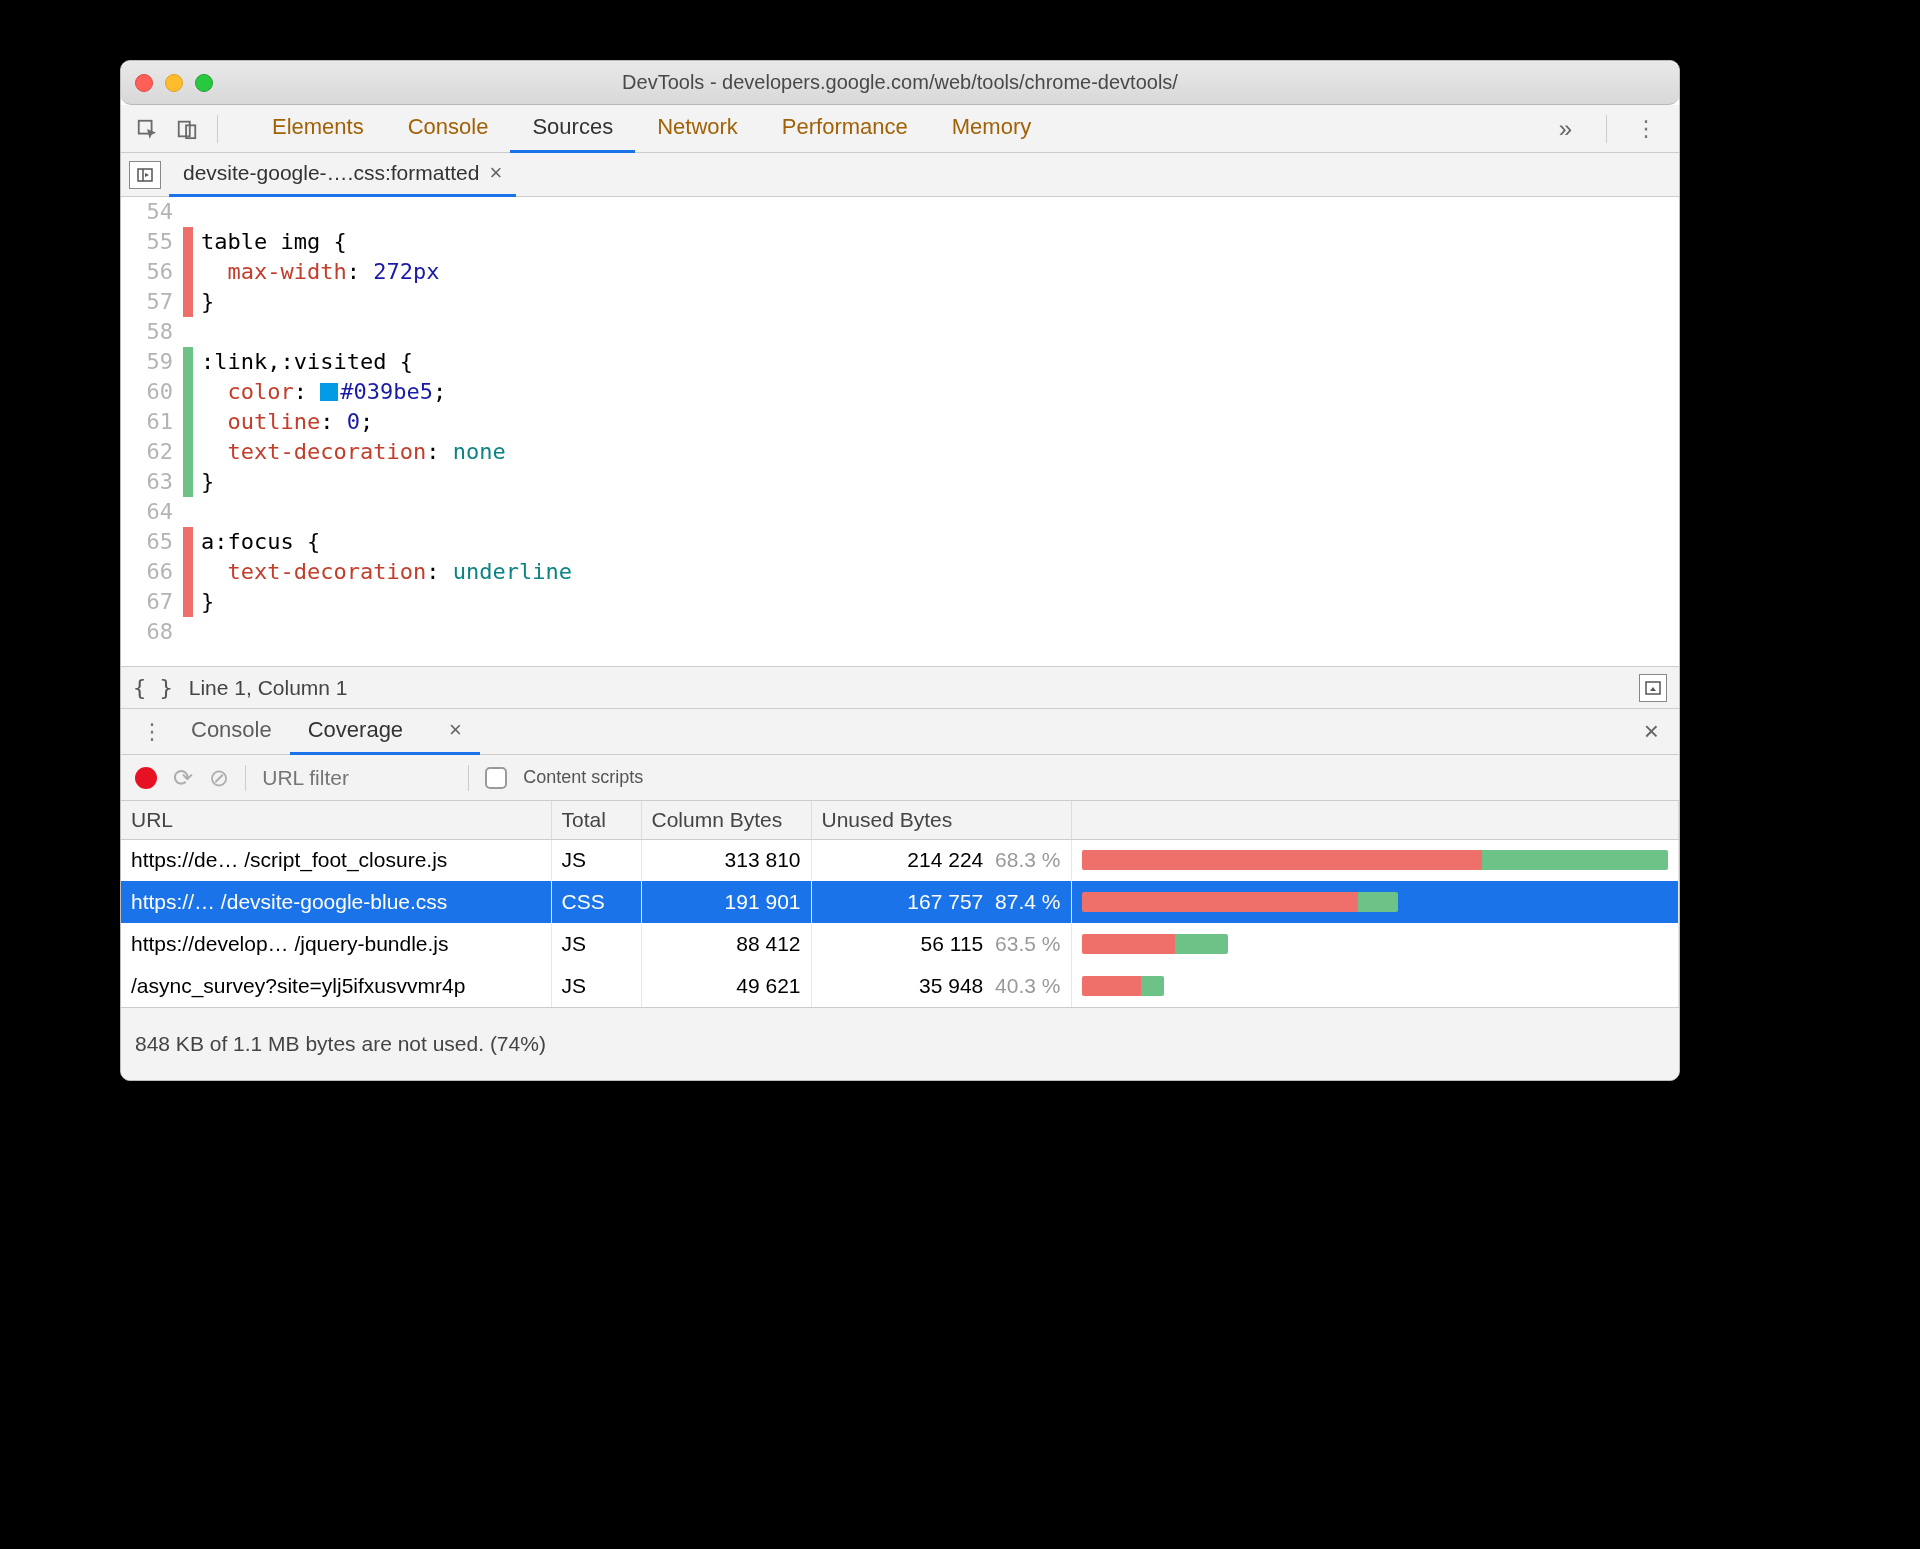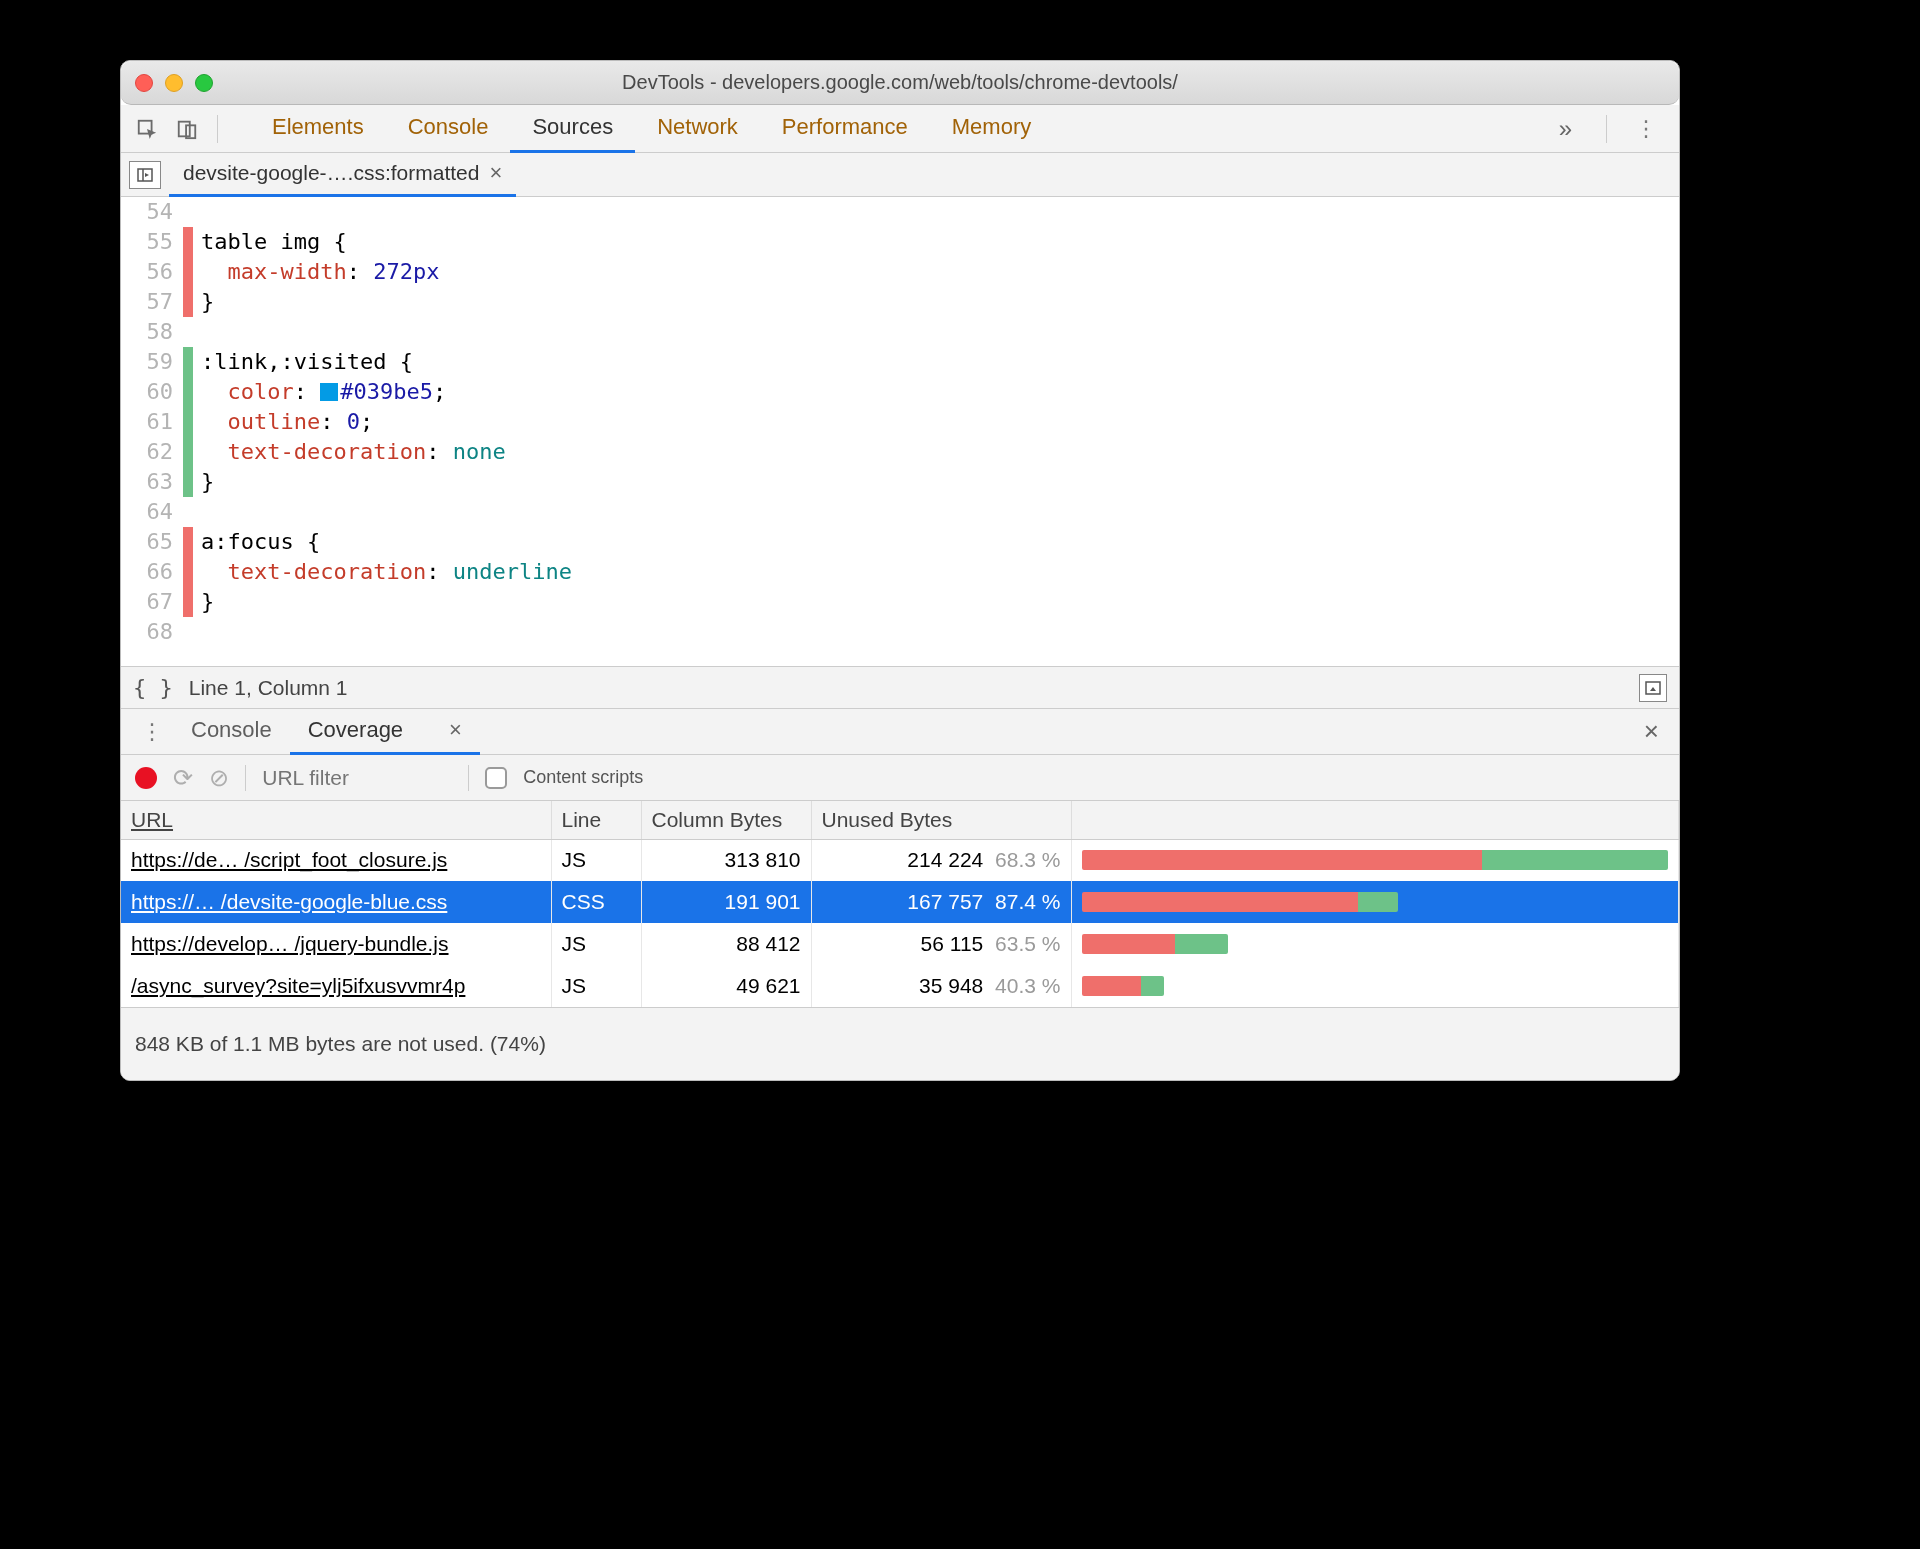--- a/index.html
+++ b/index.html
@@ -212,21 +212,21 @@
     border-right: 1px solid #ddd;
     padding: 6px 10px; height: 38px;
   }
   .cov-table td {
     padding: 6px 10px; height: 42px;
     border-right: 1px solid #e7e7e7;
     white-space: nowrap; overflow: hidden; text-overflow: ellipsis;
   }
   .cov-table tr.sel td { background: #1a73e8; color: #fff; }
   .cov-table tr.sel .pct { color: #fff; }
-  .col-url { width: 430px; max-width: 430px; text-decoration: underline; }
+  .col-url { width: 430px; max-width: 430px; }
   .col-type { width: 90px; }
   .col-total { width: 170px; text-align: right; font-variant-numeric: tabular-nums; }
   .col-unused { width: 260px; text-align: right; font-variant-numeric: tabular-nums; }
   .pct { color: #9a9a9a; margin-left: 6px; }
   .bar-cell { padding: 6px 10px 6px 10px; }
   .bar {
     height: 20px; display: flex; border-radius: 2px; overflow: hidden;
   }
   .bar .u { background: #ef6f6b; }
   .bar .c { background: #6dc288; }
@@ -365,21 +365,21 @@
     <input class="urlfilter" placeholder="URL filter" style="">
     <div class="vsep"></div>
     <div class="chk"></div>
     <div class="chklabel">Content scripts</div>
   </div>
 
   <table class="cov-table">
     <thead>
       <tr>
         <th class="col-url">URL</th>
-        <th class="col-type">Line</th>
+        <th class="col-type">Total</th>
         <th class="col-total">Column Bytes</th>
         <th class="col-unused">Unused Bytes</th>
         <th></th>
       </tr>
     </thead>
     <tbody id="cov-body">
         <tr>
           <td class="col-url">https://de… /script_foot_closure.js</td>
           <td class="col-type">JS</td>
           <td class="col-total">313 810</td>

